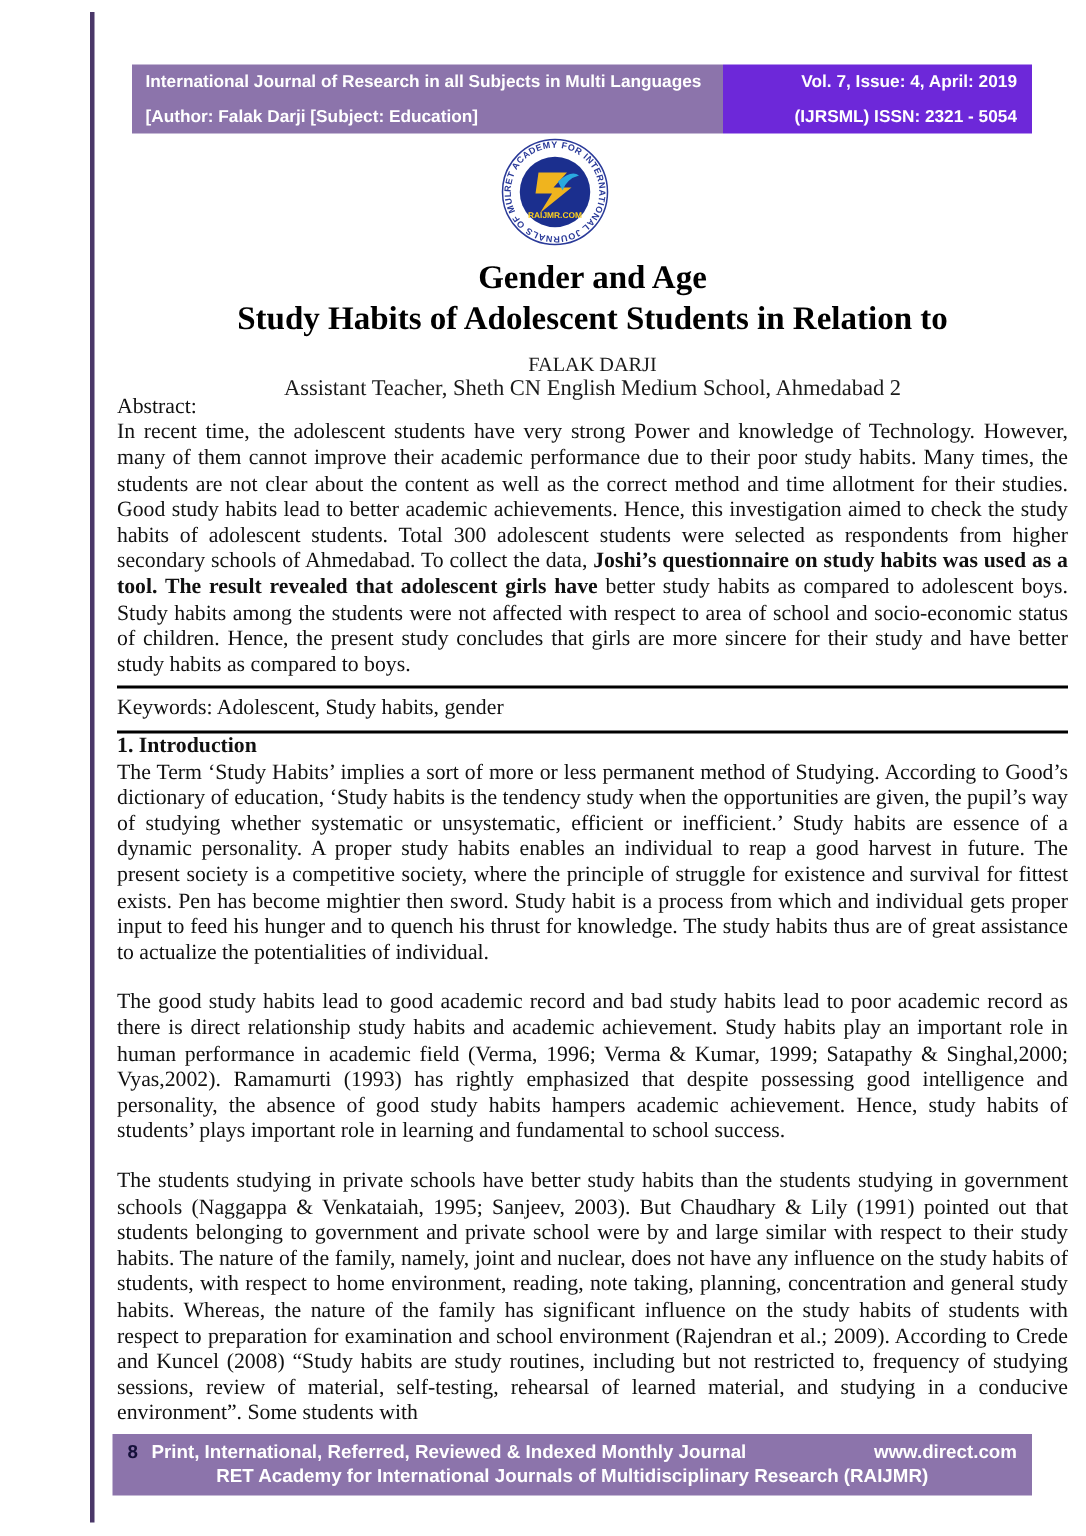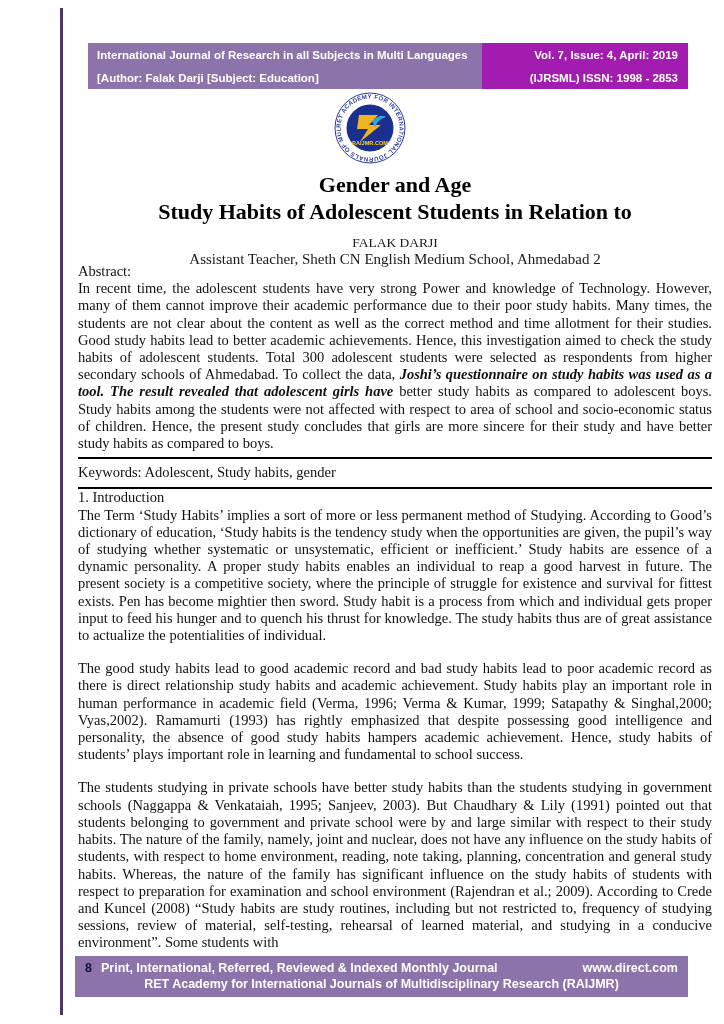--- a/index.html
+++ b/index.html
@@ -16,46 +16,46 @@
   .header-bar{
     position:absolute;left:88px;top:43px;width:600px;height:46px;
     display:flex;font-family:"Liberation Sans", sans-serif;
     font-weight:bold;font-size:11.5px;color:#ffffff;box-sizing:border-box;
   }
   .header-left{
     flex:1;background:#8c74ab;padding:6px 9px 5px;
     display:flex;flex-direction:column;justify-content:space-between;
   }
   .header-right{
-    width:186px;background:#a21caf;padding:6px 10px 5px;
+    width:186px;background:#6d28d9;padding:6px 10px 5px;
     display:flex;flex-direction:column;justify-content:space-between;
     text-align:right;
   }
   
   .logo{position:absolute;left:334px;top:92px;width:72px;height:72px;}
   
   .title-block{
     position:absolute;left:78px;top:171px;width:634px;text-align:center;
   }
   .paper-title{font-size:22px;font-weight:bold;line-height:27px;color:#000;}
   .author-name{margin-top:10px;font-size:13.5px;line-height:16px;}
   .author-affil{font-size:15px;line-height:16px;}
   
   .body-col{
     position:absolute;left:78px;top:263px;width:634px;
     font-size:14.5px;line-height:17.2px;text-align:justify;color:#111;
   }
   .body-col p{margin:0;}
   .bold{font-weight:normal;}
-  .abstract-italic{font-style:italic;font-weight:bold;}
+  .abstract-italic{font-weight:bold;}
   .keywords-box{
     margin-top:5px;border-top:2px solid #000;border-bottom:2px solid #000;
     padding:5px 0 6px;text-align:left;
   }
-  .section-heading{margin-top:14px;font-weight:normal;}
+  .section-heading{margin-top:14px;font-weight:bold;}
   .para-gap{margin-top:16px !important;}
   
   .footer-bar{
     position:absolute;left:75px;top:956px;width:613px;height:41px;
     background:#8c74ab;color:#ffffff;z-index:5;
     font-family:"Liberation Sans", sans-serif;font-weight:bold;font-size:12.5px;
     box-sizing:border-box;padding:4px 10px 3px;
   }
   .footer-line1{display:flex;align-items:baseline;line-height:16px;}
   .footer-page-num{color:#15103a;margin-right:9px;}
@@ -69,21 +69,21 @@
 
   <div class="left-rule"></div>
 
   <div class="header-bar">
     <div class="header-left">
       <span>International Journal of Research in all Subjects in Multi Languages</span>
       <span>[Author: Falak Darji [Subject: Education]</span>
     </div>
     <div class="header-right">
       <span>Vol. 7, Issue: 4, April: 2019</span>
-      <span>(IJRSML)  ISSN: 1998 - 2853</span>
+      <span>(IJRSML)  ISSN: 2321 - 5054</span>
     </div>
   </div>
 
   <div class="logo">
     <svg width="72" height="72" viewBox="0 0 72 72">
       <circle cx="36" cy="36" r="35" fill="#ffffff" stroke="#2a3a99" stroke-width="1"></circle>
       <defs>
         <path id="ringpath" d="M 36,36 m -29.5,0 a 29.5,29.5 0 1,1 59,0 a 29.5,29.5 0 1,1 -59,0"></path>
       </defs>
       <text font-size="6" fill="#2a3a99" font-weight="bold" font-family="Liberation Sans, sans-serif" letter-spacing="0.4">

